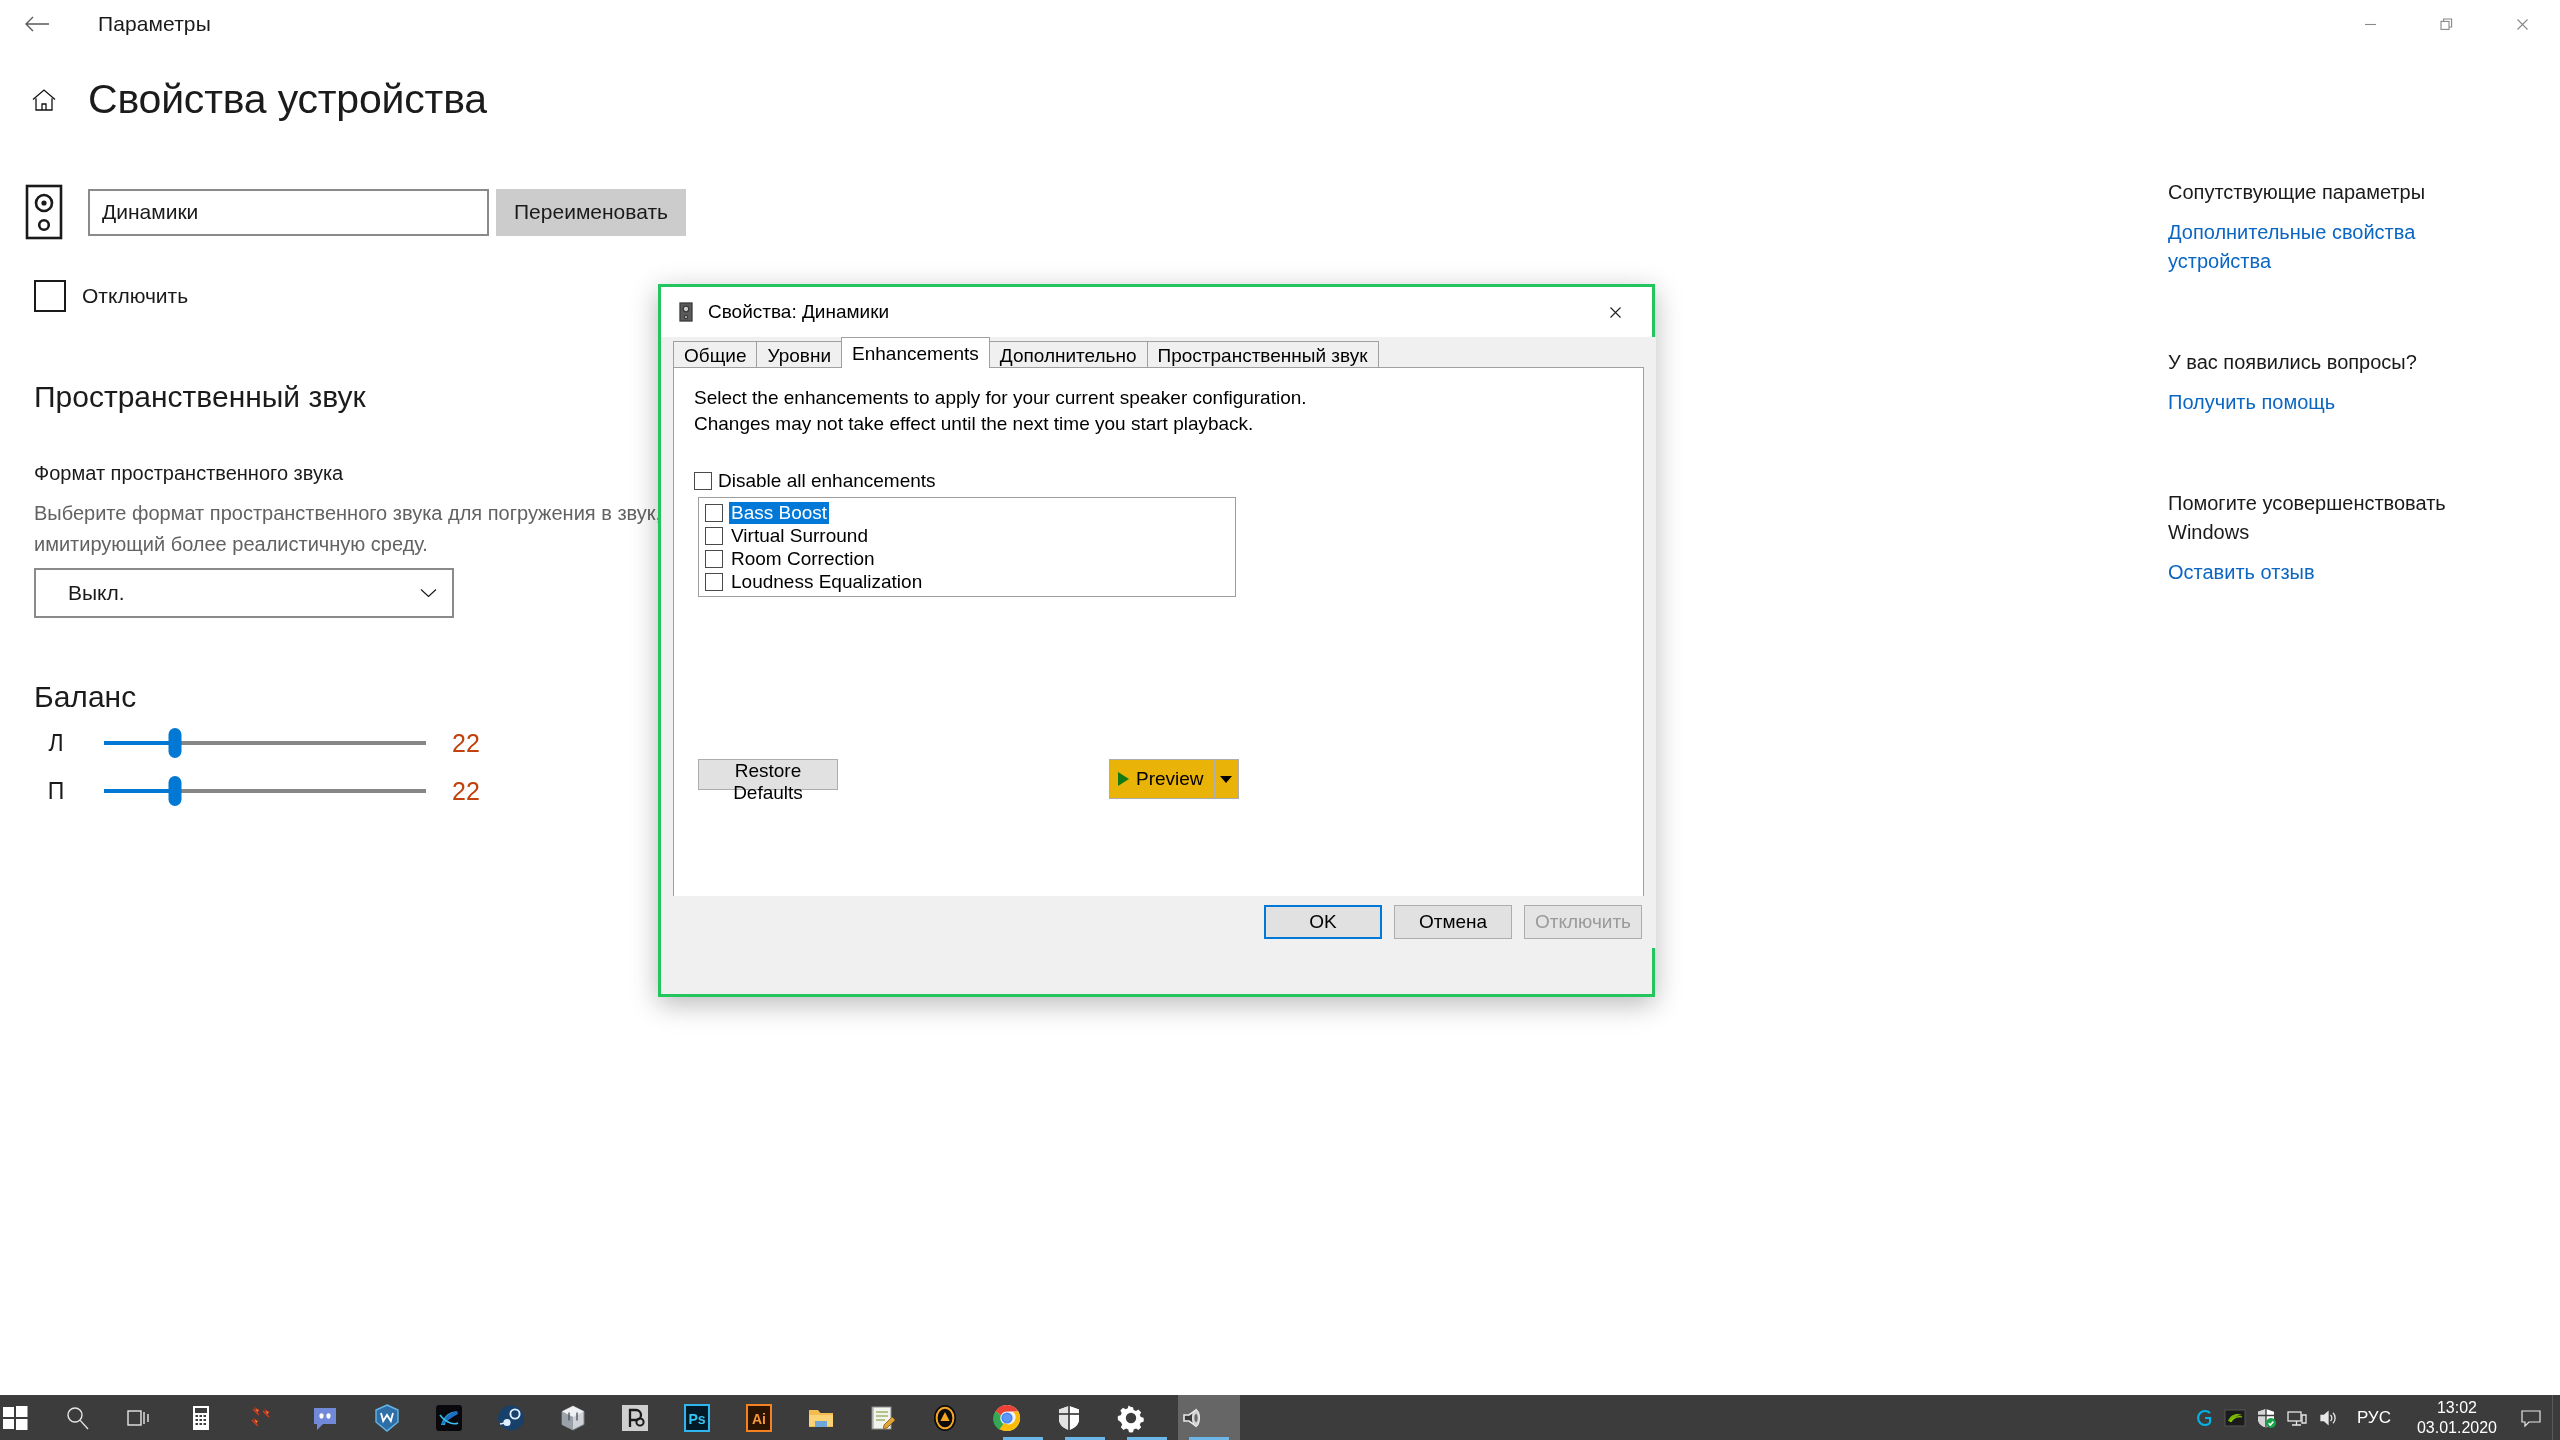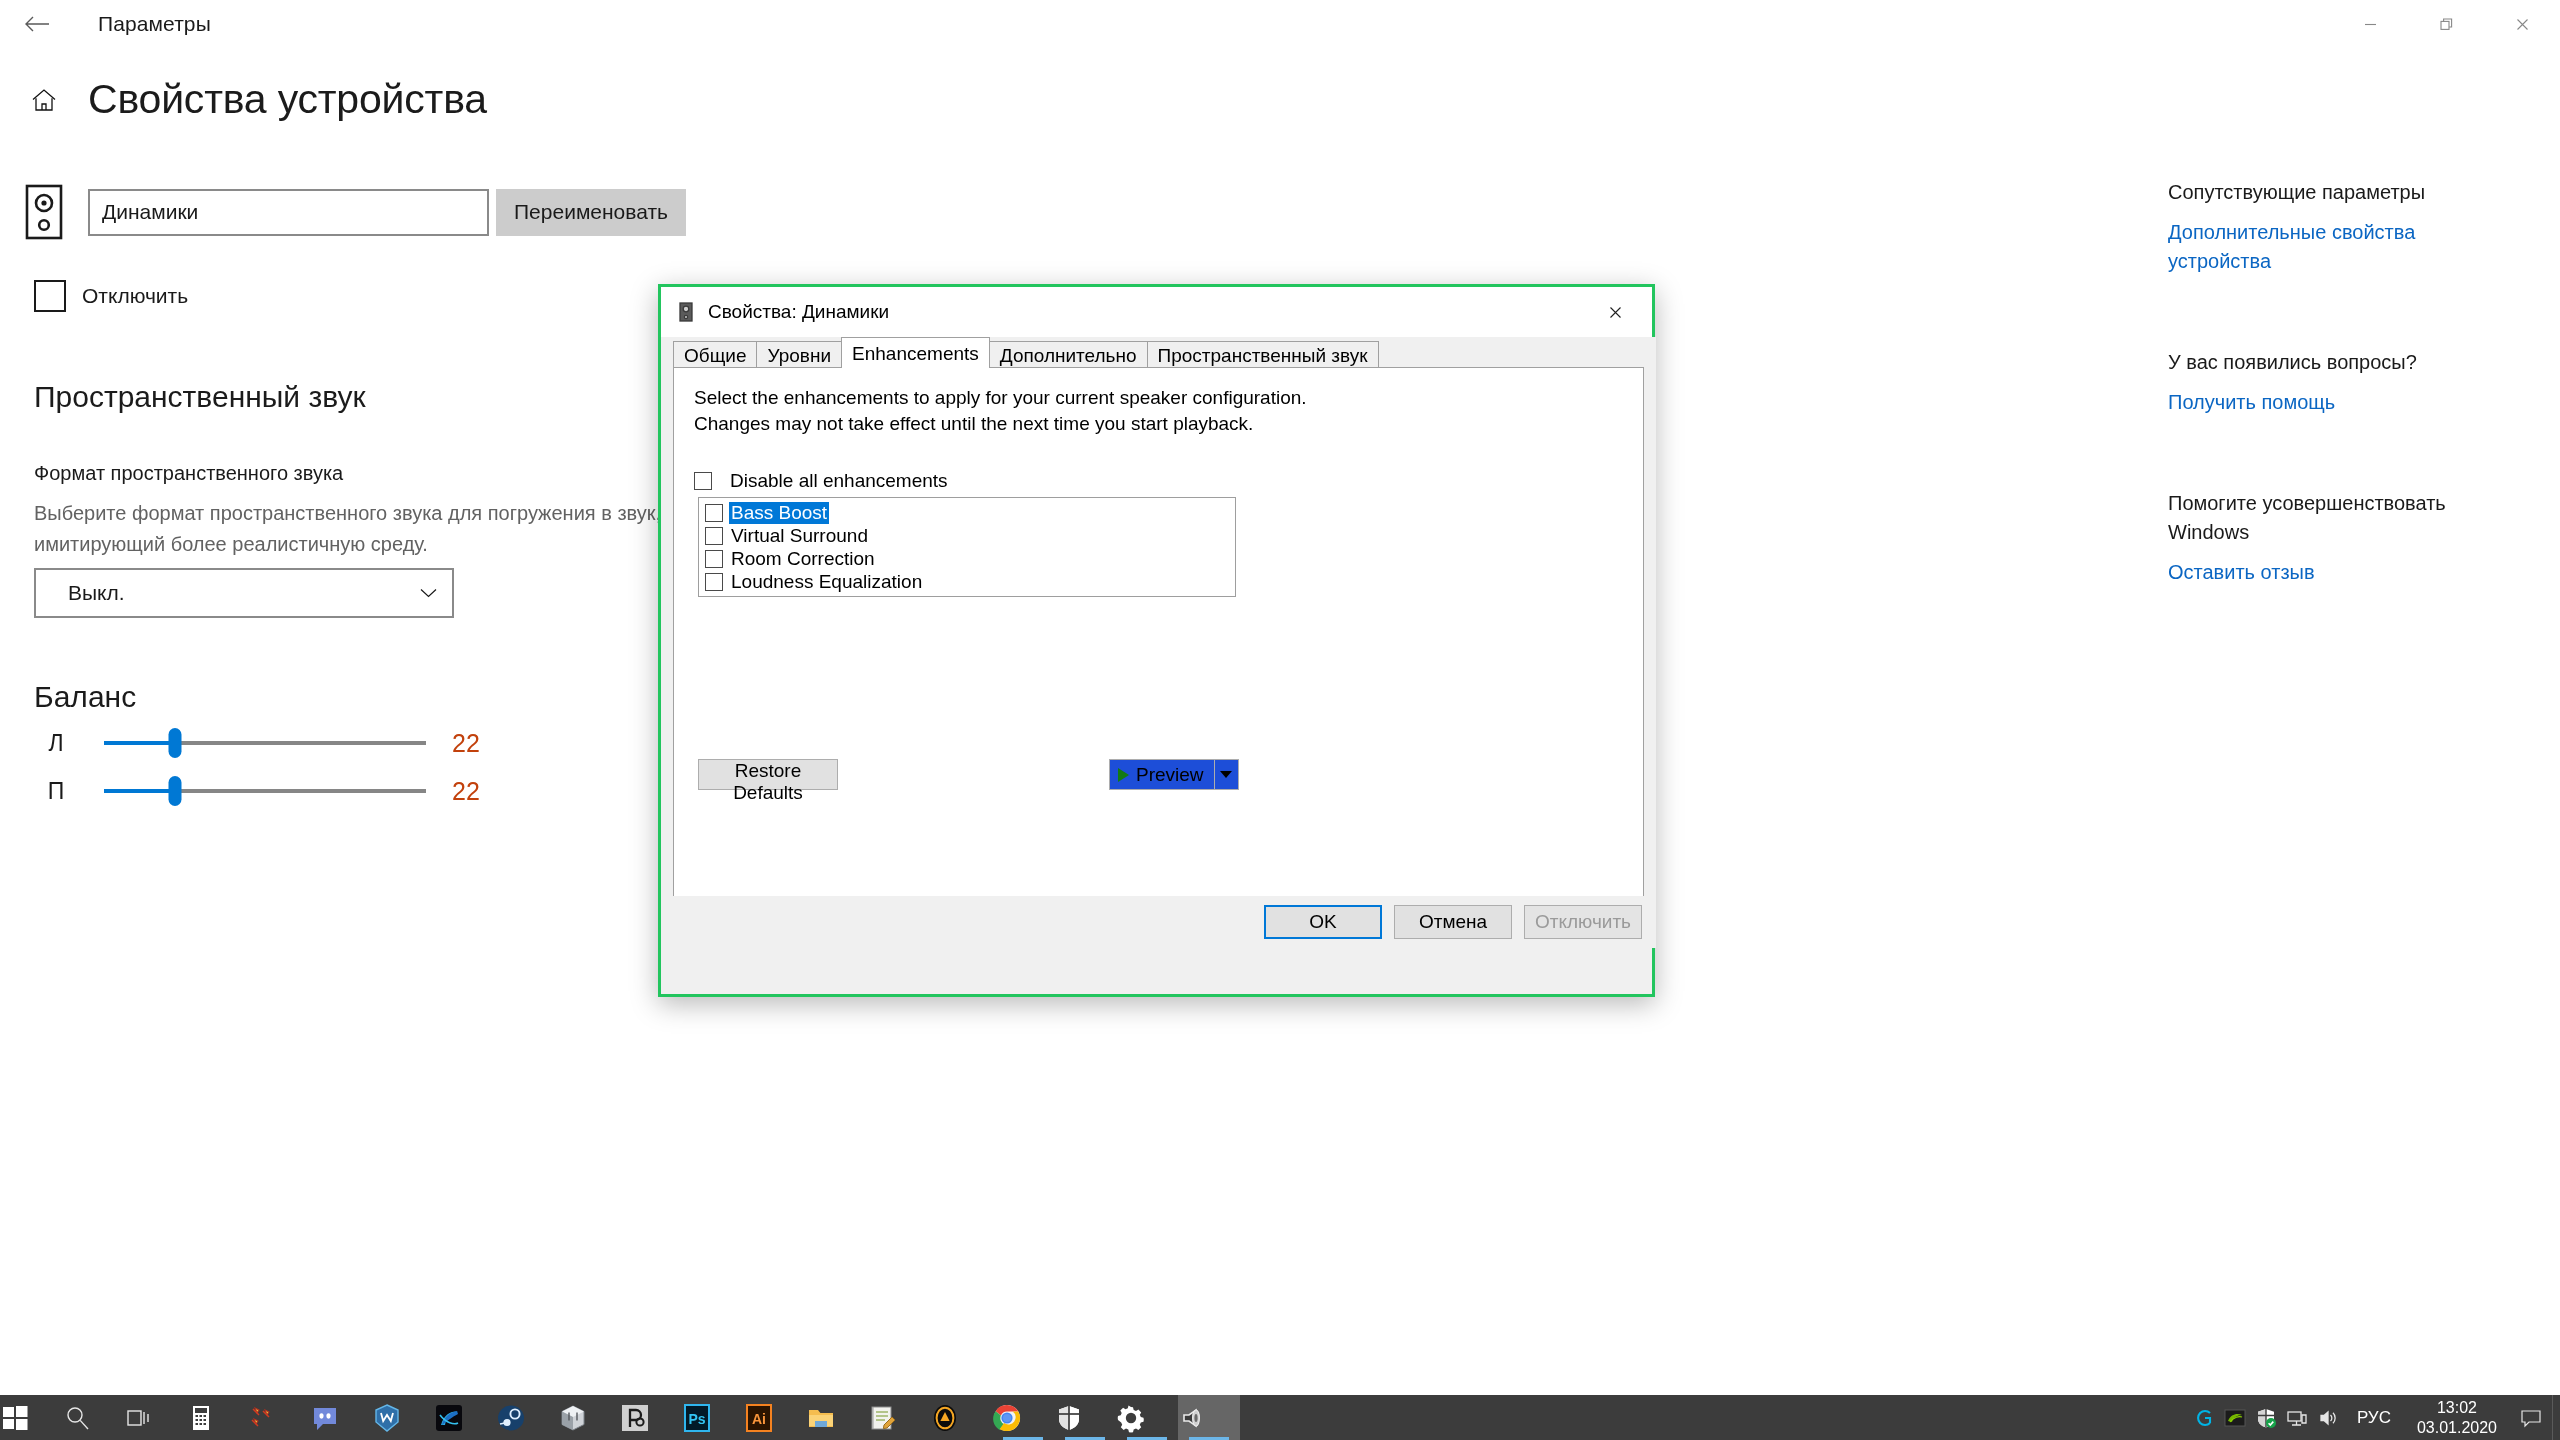--- a/index.html
+++ b/index.html
@@ -269,21 +269,21 @@
     display: flex; align-items: center;
   }
   .w32-check {
     width: 18px; height: 18px;
     border: 1px solid #4a4a4a;
     background: #fff;
     display: inline-block;
     flex: none;
   }
   #disable-all-label {
-    margin-left: 18px; font-size: 19px; color: #000;
+    margin-left: 6px; font-size: 19px; color: #000;
   }
 
   #enh-listbox {
     position: absolute; left: 24px; top: 129px;
     width: 538px; height: 100px;
     border: 1px solid #9e9e9e;
     background: #fff;
     padding: 3px 2px;
   }
   .enh-item {
@@ -335,23 +335,23 @@
     width: 140px; height: 31px;
     background: #e1e1e1;
     border: 1px solid #adadad;
     font-size: 19px; color: #000;
     font-family: "Liberation Sans", sans-serif;
     cursor: pointer;
   }
 
   #preview-split {
     position: absolute; left: 435px; top: 391px;
-    height: 31px; display: flex;
+    height: 40px; display: flex;
     border: 1px solid #adadad;
-    background: #1d4ed8;
+    background: #eab308;
   }
   #preview-main {
     display: flex; align-items: center;
     padding: 0 10px 0 8px;
     cursor: pointer;
   }
   #preview-play {
     width: 0; height: 0;
     border-left: 11px solid #137a13;
     border-top: 7px solid transparent;

